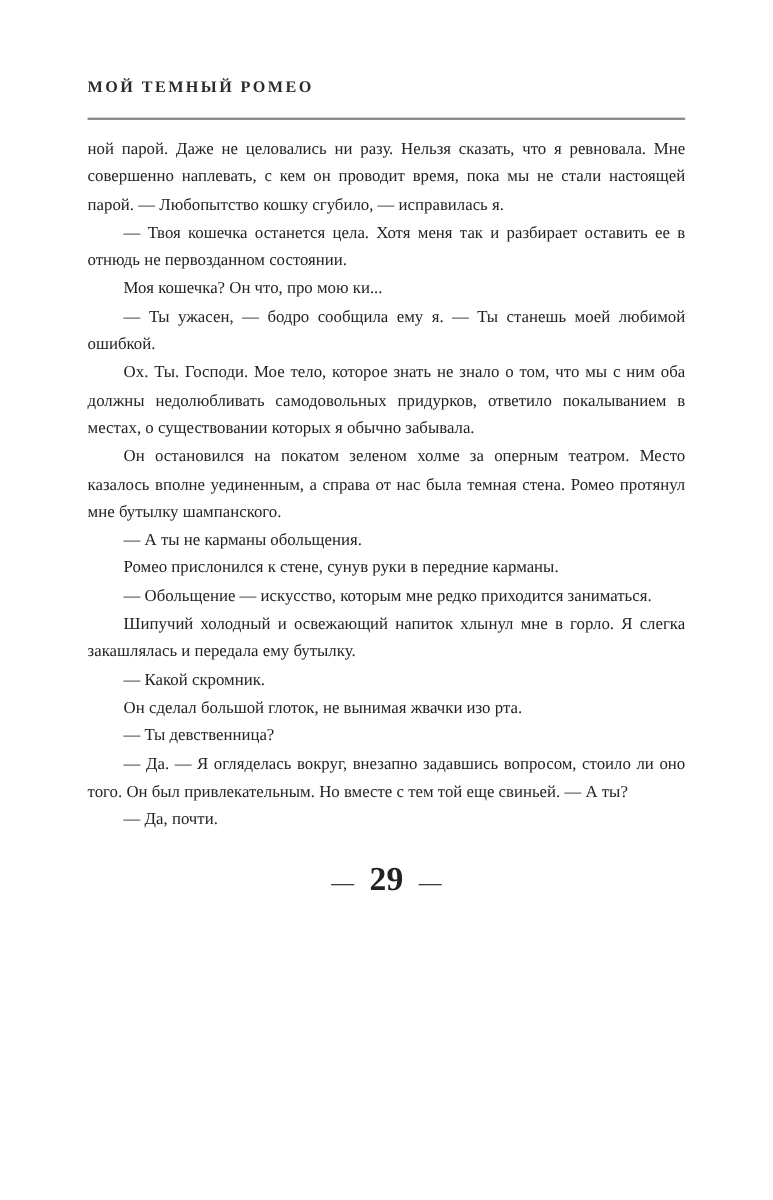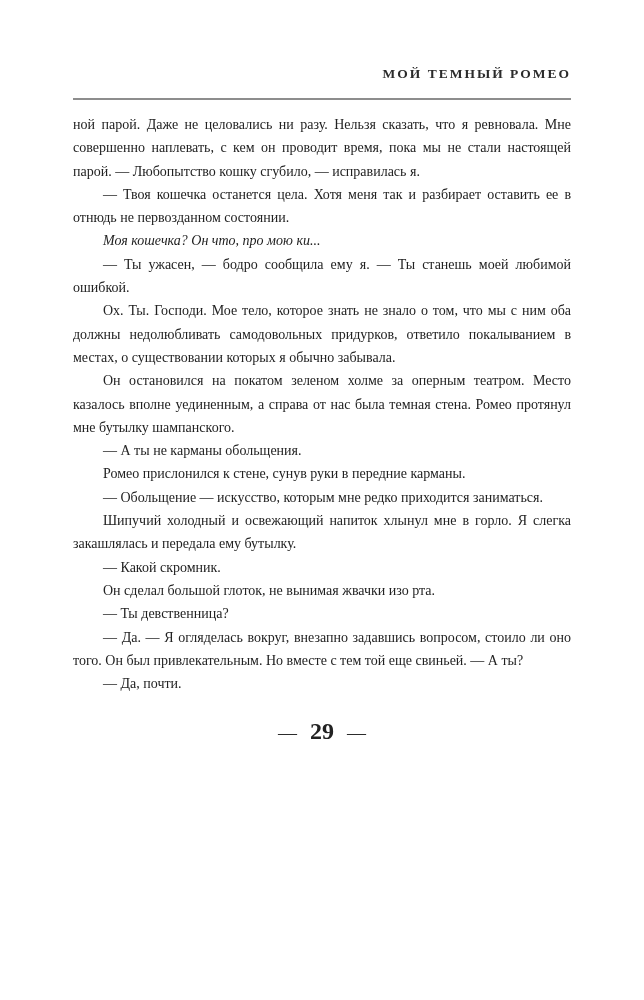--- a/index.html
+++ b/index.html
@@ -13,21 +13,21 @@
     background:var(--paper);
     overflow:hidden;
   }
   .page{
     box-sizing:border-box;
     width:644px;height:1000px;
     padding:64px 73px 0 73px;
     font-family:"Liberation Serif","DejaVu Serif",serif;
     color:var(--ink);
   }
-  .page-header{text-align:right;}
+  .page-header{text-align:left;}
   .running-title{
     display:inline-block;
     font-size:13.5px;
     font-weight:700;
     letter-spacing:2px;
     color:#2b2b2b;
     white-space:nowrap;
   }
   .header-rule{
     height:2px;
@@ -40,31 +40,31 @@
     font-size:14px;
     line-height:23.3px;
     text-align:justify;
     color:var(--ink);
   }
   .text-block p{
     margin:0;
     text-indent:30px;
   }
   .text-block p.no-indent{text-indent:0;}
-  .text-block p.italic{font-style:italic;}
+  .text-block p.italic{}
   .page-footer{
     margin-top:23px;
     text-align:center;
     font-size:19px;
     color:var(--ink);
   }
   .page-footer .dash{font-weight:400;}
   .page-footer .num{
     font-weight:700;
-    font-size:24px;
+    font-size:28px;
     margin:0 13px;
   }
 </style>
 </head>
 <body>
 
 <div class="page">
 
   <div class="page-header">
     <span class="running-title">МОЙ ТЕМНЫЙ РОМЕО</span>

